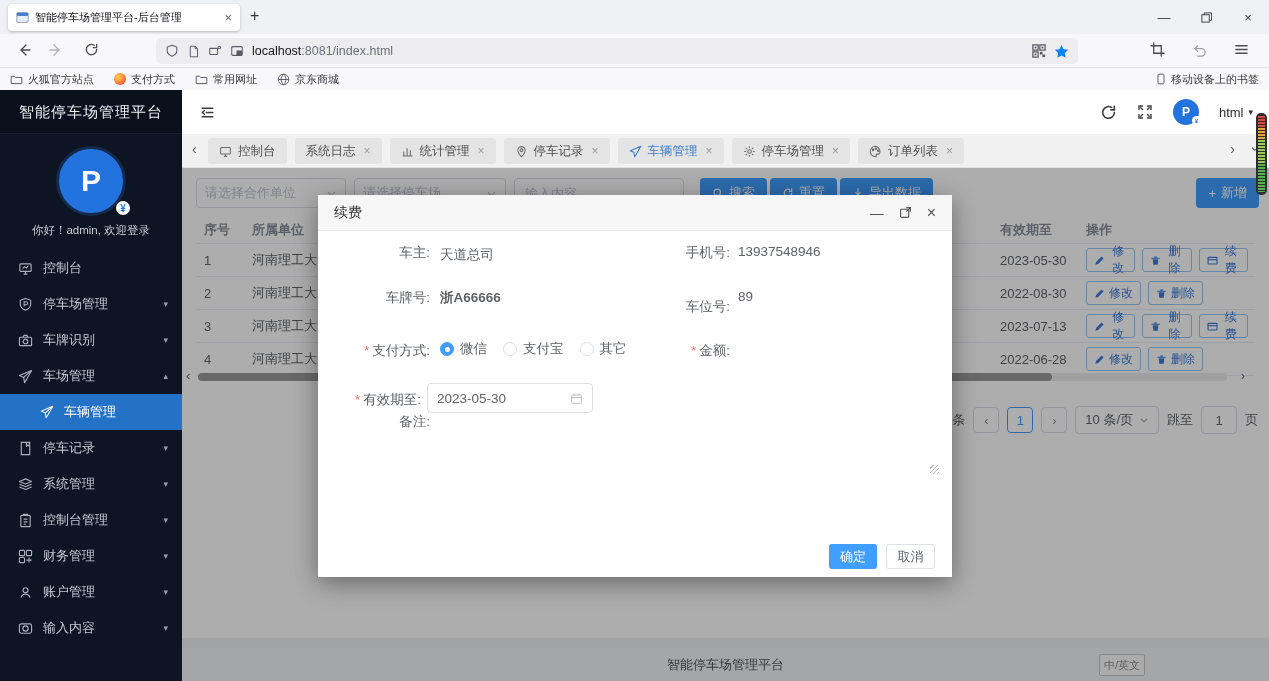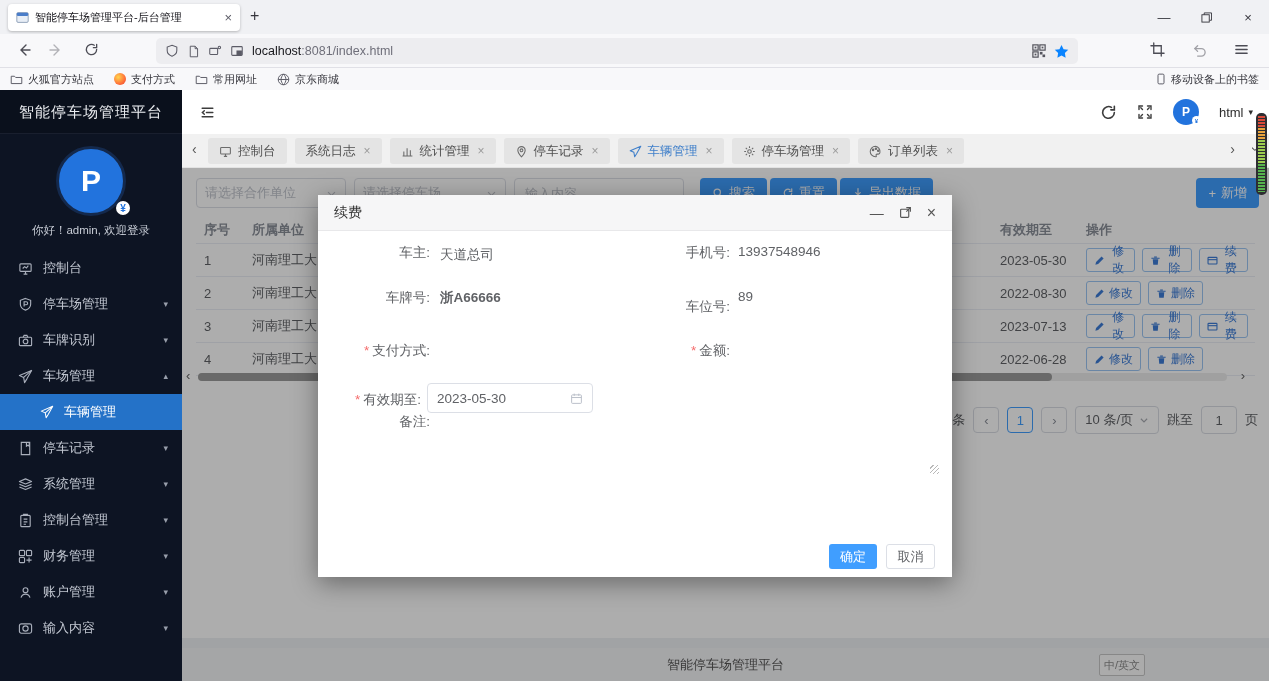--- a/index.html
+++ b/index.html
@@ -762,20 +762,36 @@
       <span class="mv" style="left:122px;top:15px;">天道总司</span>
       <span class="ml2" style="top:13px;">手机号:</span>
       <span class="mv" style="left:420px;top:13px;">13937548946</span>
 
       <span class="ml" style="top:58px;">车牌号:</span>
       <span class="mv" style="left:122px;top:58px;font-weight:bold;">浙A66666</span>
       <span class="ml2" style="top:58px;margin-top:9px;">车位号:</span>
       <span class="mv" style="left:420px;top:58px;">89</span>
 
       <span class="ml" style="top:111px;"><i class="req">*</i><span>支付方式:</span></span>
+      <div class="radios">
+        <span class="radio sel">
+            <span class="rdot">
+              <i></i>
+            </span>
+            <span>微信</span>
+          </span>
+        <span class="radio">
+            <span class="rdot"></span>
+            <span>支付宝</span>
+          </span>
+        <span class="radio">
+            <span class="rdot"></span>
+            <span>其它</span>
+          </span>
+      </div>
       <span class="ml2" style="top:111px;"><i class="req">*</i><span>金额:</span></span>
 
       <span class="ml" style="top:160px;width:103px;"><i class="req">*</i><span>有效期至:</span></span>
       <div class="mdate">
         <span>2023-05-30</span>
         <span class="sp"></span>
         <span class="ic">
             <svg width="13" height="13" viewBox="0 0 16 16" fill="none" stroke="currentColor" stroke-width="1.2">
               <rect x="2" y="3.5" width="12" height="10.5" rx="1"></rect>
               <path d="M2 6.8h12M5.2 2v2.8M10.8 2v2.8"></path>

